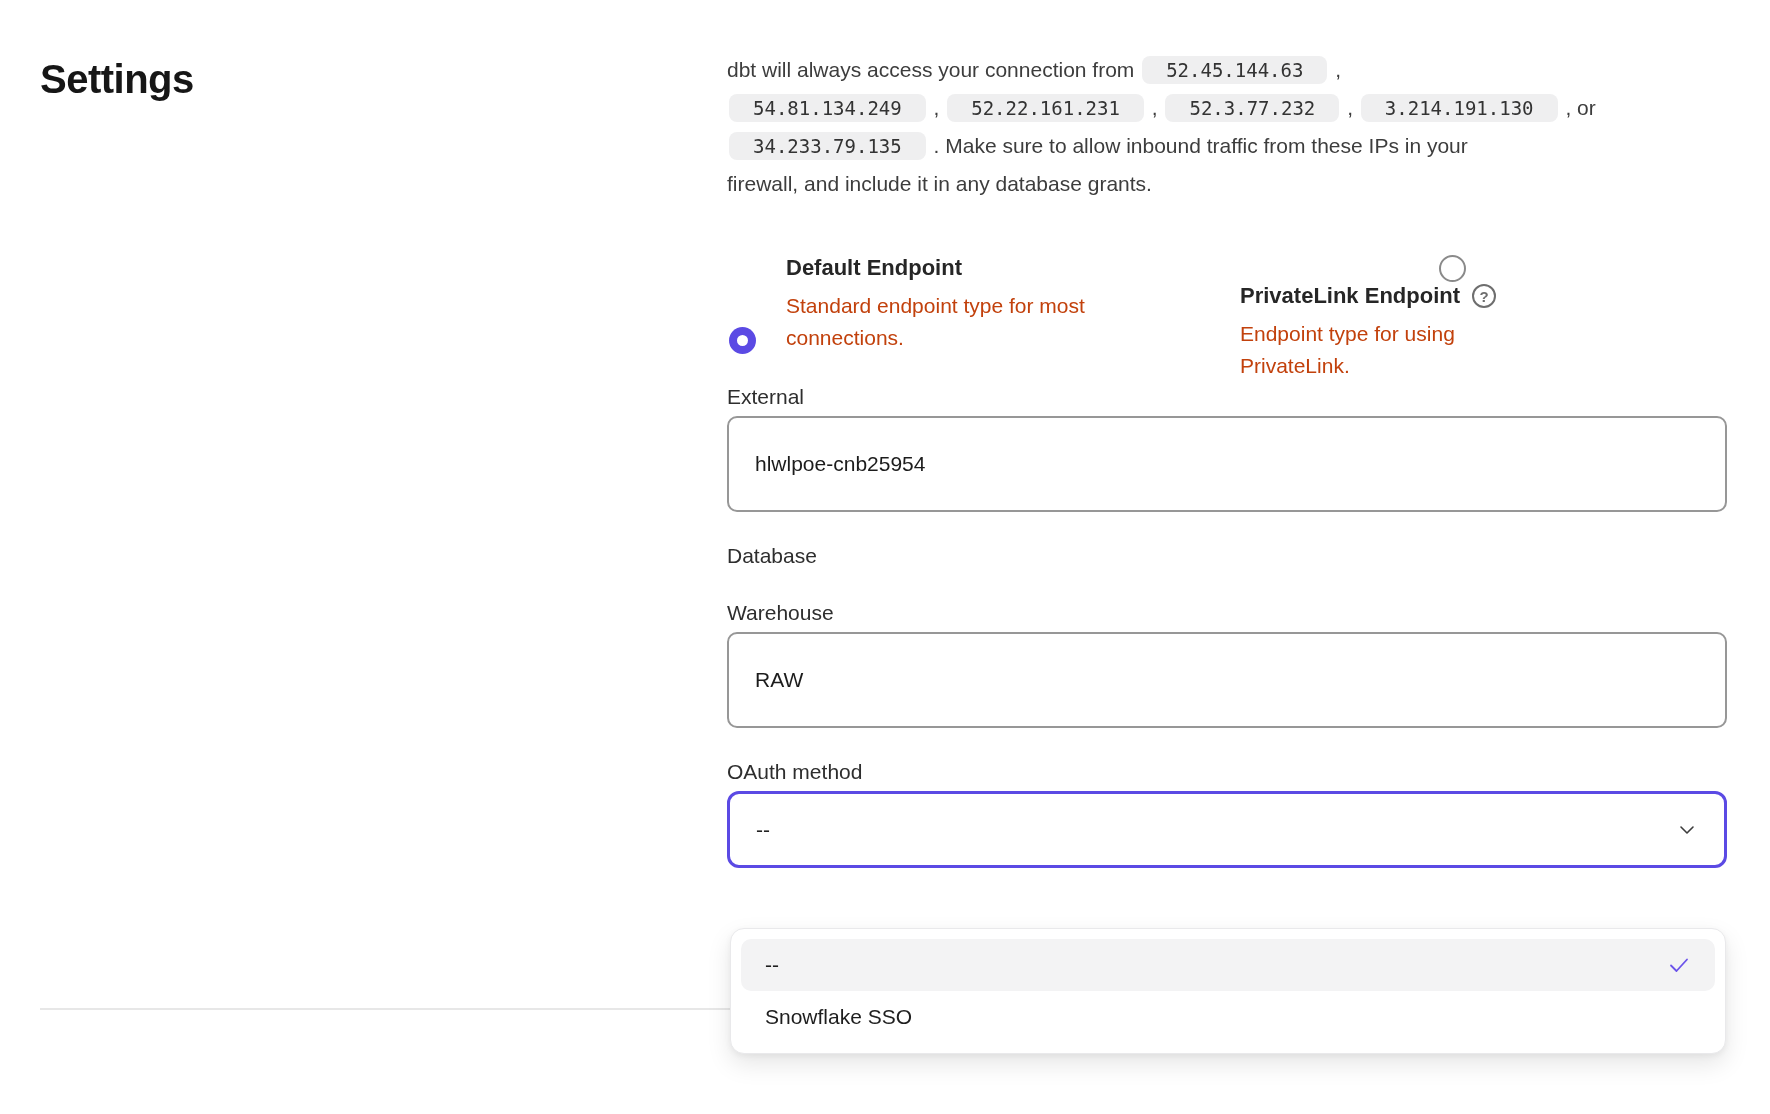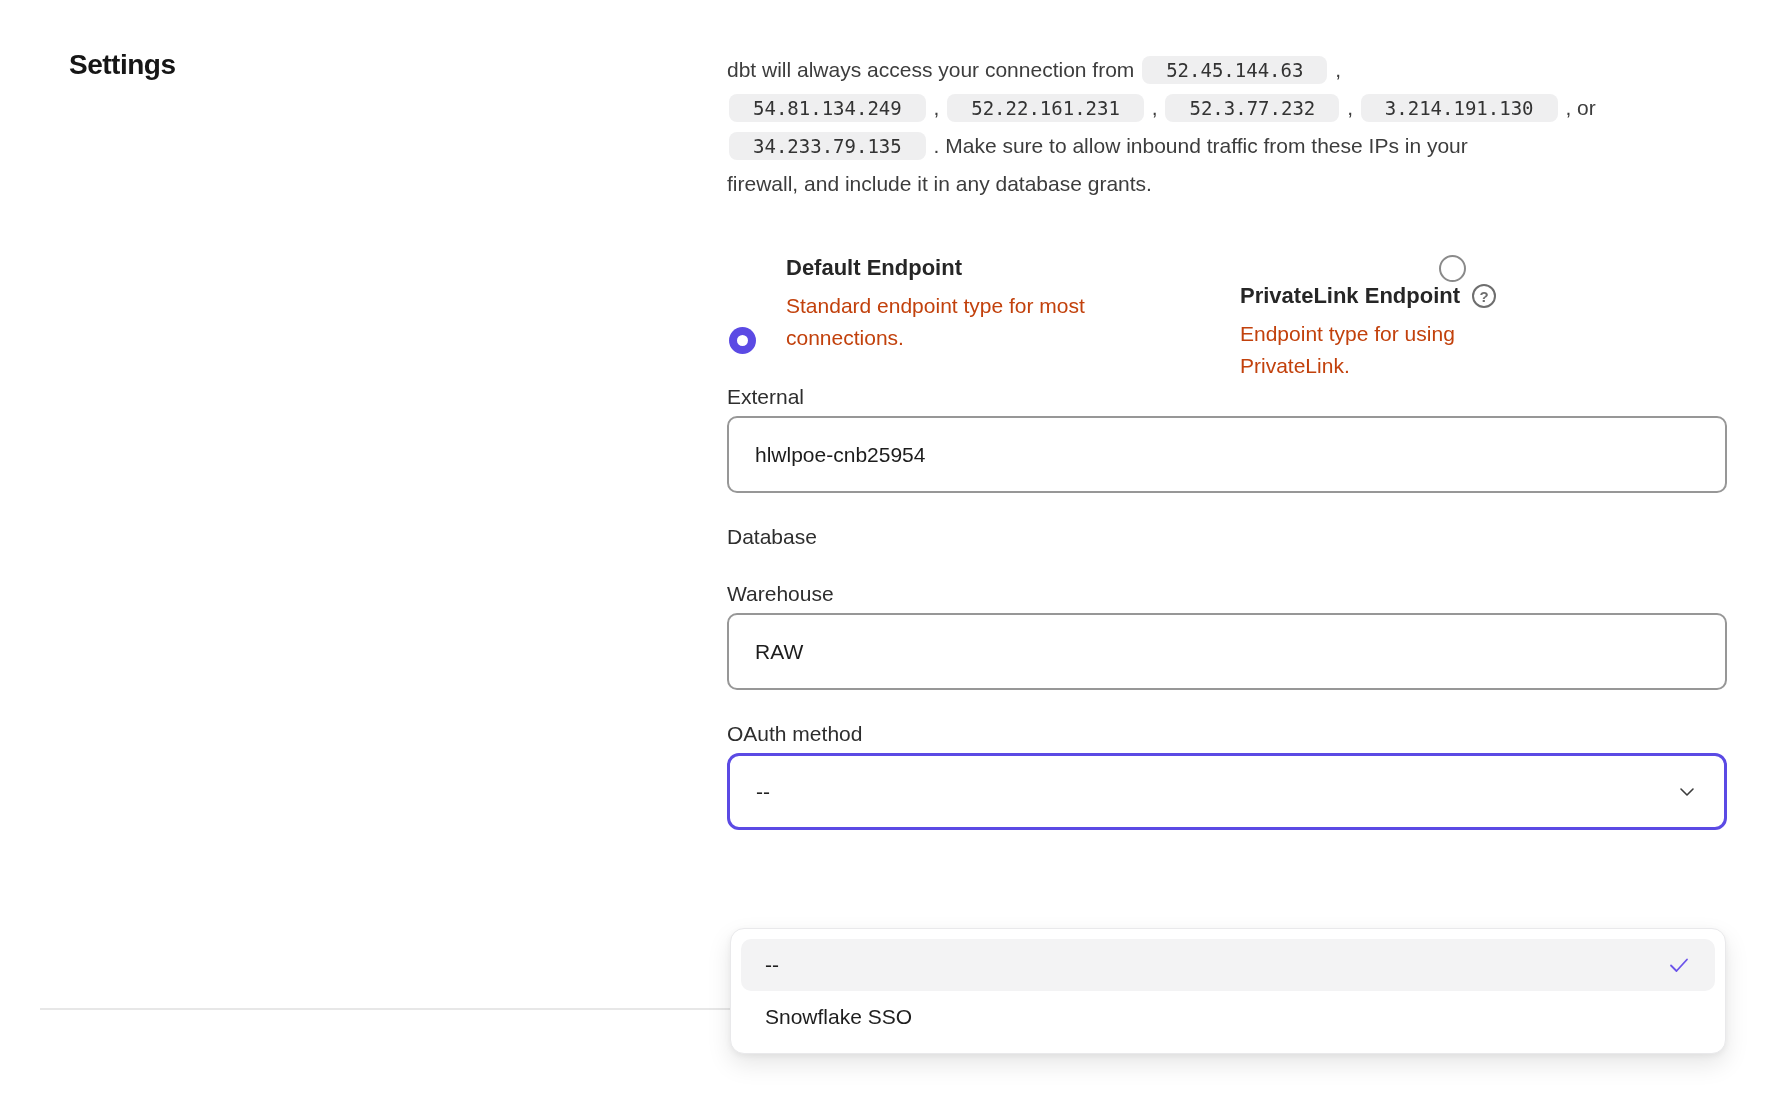--- a/index.html
+++ b/index.html
@@ -5,21 +5,21 @@
   html,body { margin:0; padding:0; }
   body {
     width:1770px; height:1114px; position:relative; overflow:hidden;
     background:#ffffff; font-family:"Liberation Sans", sans-serif;
     color:#262626; -webkit-font-smoothing:antialiased;
   }
 
   
   .page-title {
     position:absolute; left:40px; top:30px;
-    font-size:28px; font-weight:600; color:#161616; letter-spacing:-0.5px;margin-left:29px;
+    font-size:40px; font-weight:600; color:#161616; letter-spacing:-0.5px;
   }
 
   
   .ip-notice {
     position:absolute; left:727px; top:30px; width:1010px;
     font-size:21px; line-height:38px; color:#3d3d3d;
   }
   .ip-chip {
     font-family:"DejaVu Sans Mono", monospace;
     font-size:19px; color:#333333; background:#efeff0;
@@ -52,21 +52,21 @@
   }
   .radio-desc { margin-top:8px; font-size:21px; line-height:32px; color:#c2410c; }
   .card-0 .radio-desc { width:350px; }
   .card-1 .radio-desc { width:250px; }
 
   
   .form { position:absolute; left:727px; top:384px; width:1000px; }
   .field { margin-bottom:31px; }
   .field-label { font-size:21px; font-weight:500; color:#2e2e2e; line-height:26px; margin-bottom:6px; }
   .text-input {
-    box-sizing:border-box; width:1000px; height:77px;
+    box-sizing:border-box; width:1000px; height:96px;
     border:2px solid #979797; border-radius:10px; background:#ffffff;
     font-family:"Liberation Sans", sans-serif; font-size:21px; color:#1c1c1c;
     padding:0 26px; outline:none; display:block;
   }
 
   
   .select-box {
     box-sizing:border-box; position:relative; width:1000px; height:77px;
     border:3px solid #5b4ae4; border-radius:12px; background:#ffffff;
     display:flex; align-items:center; padding:0 26px; cursor:pointer;

